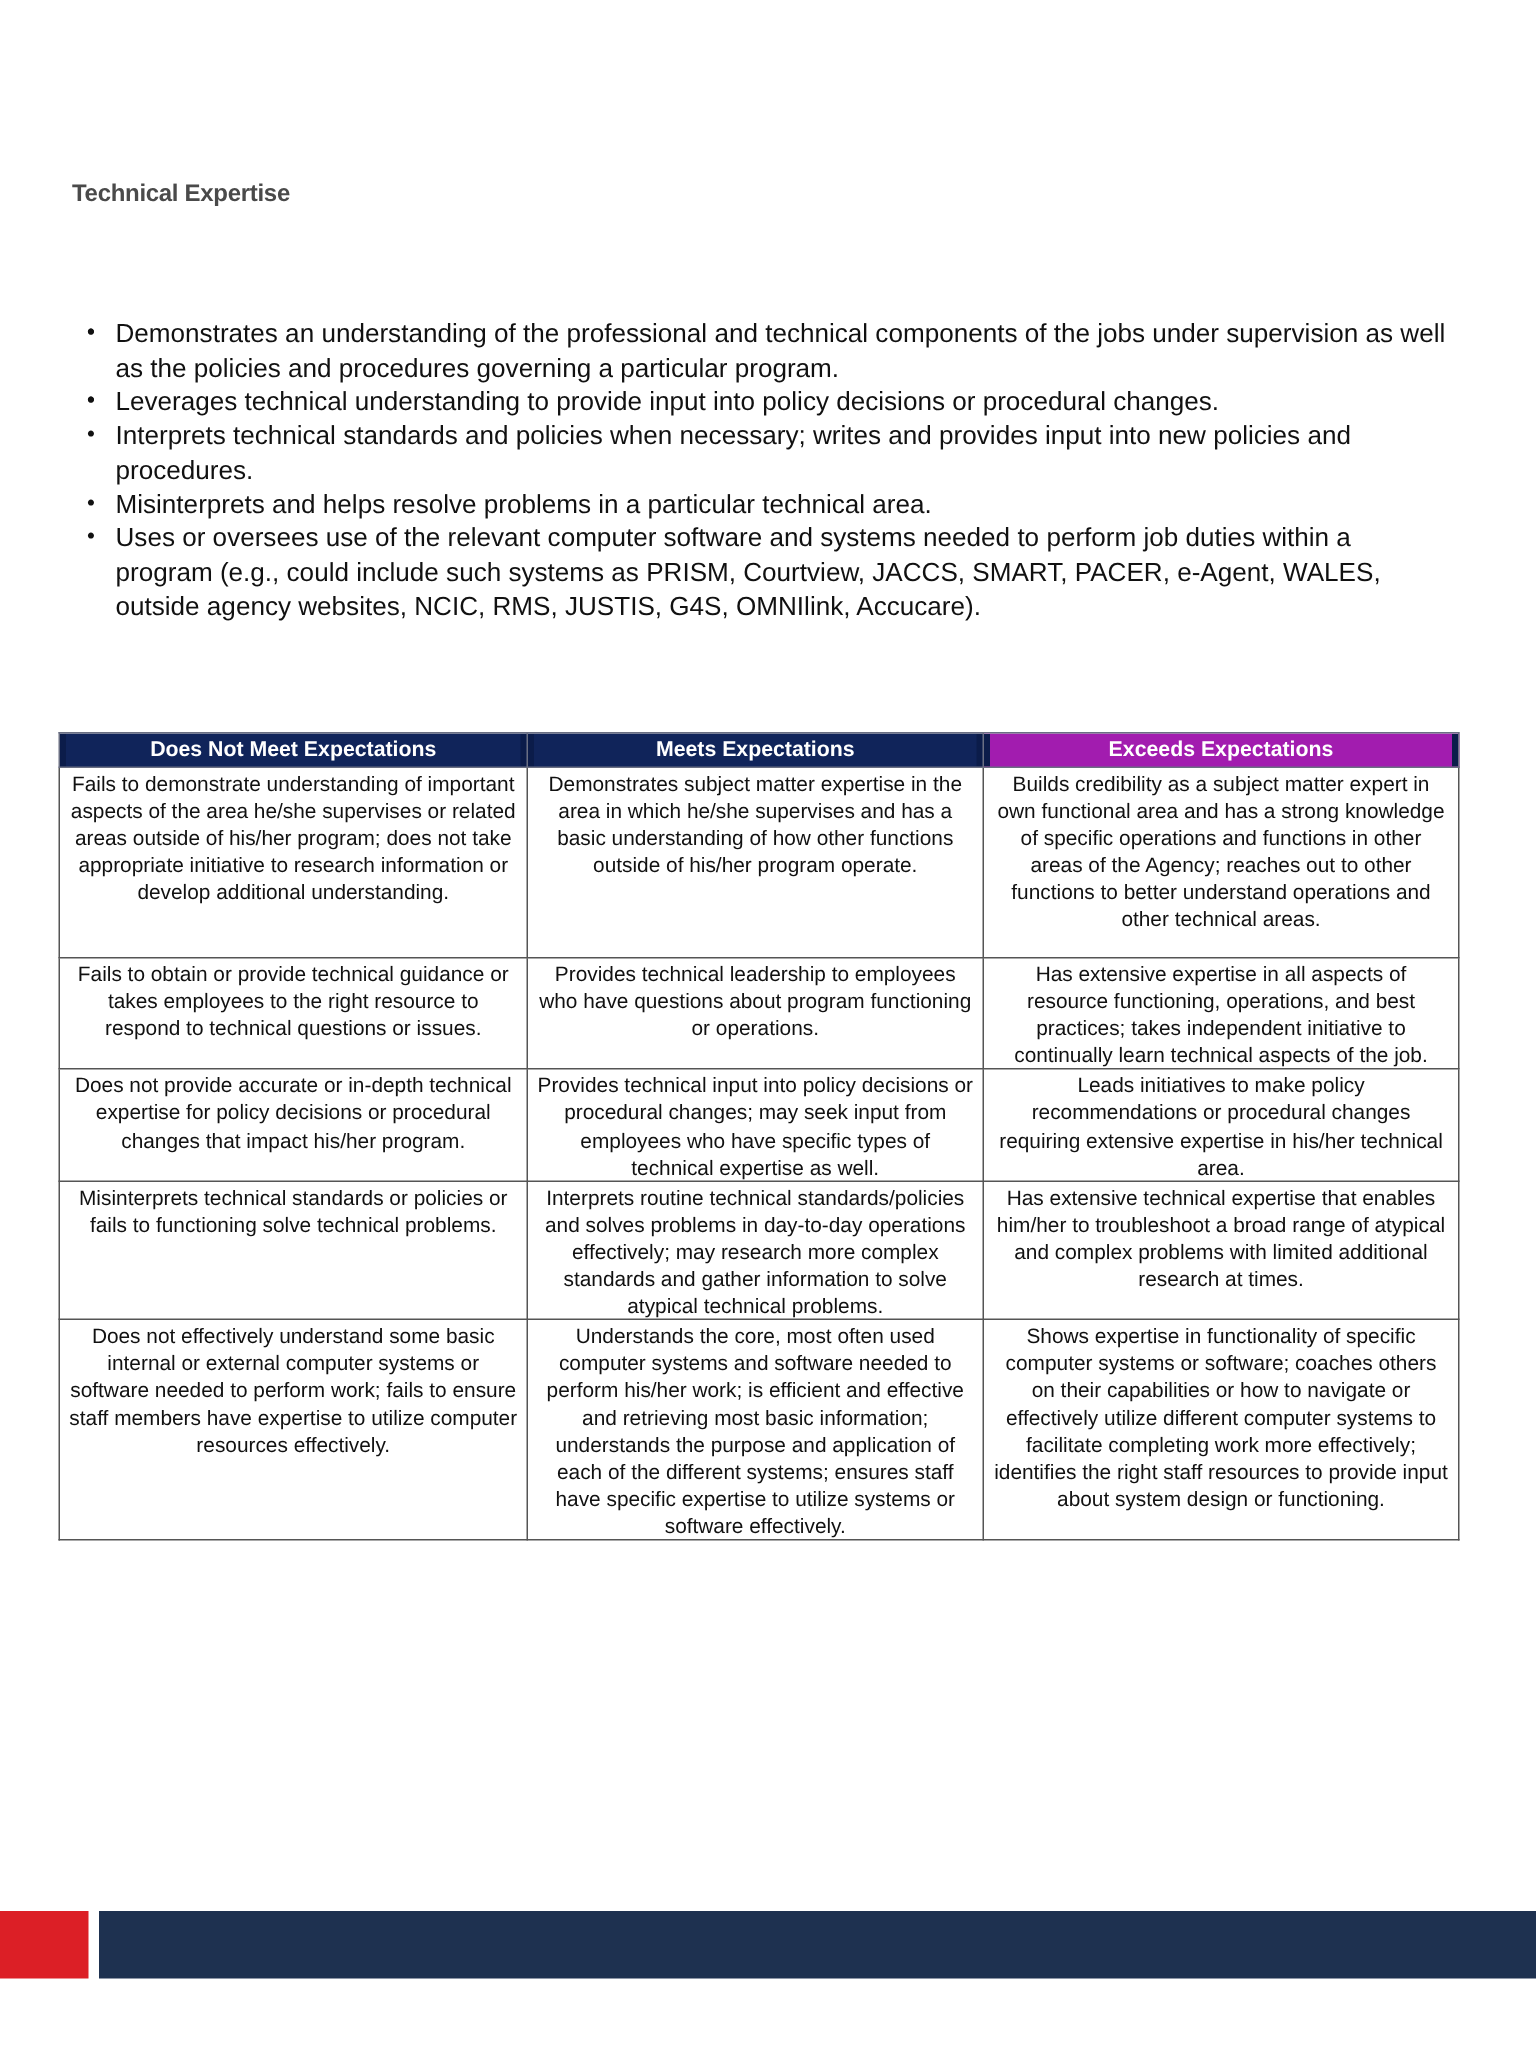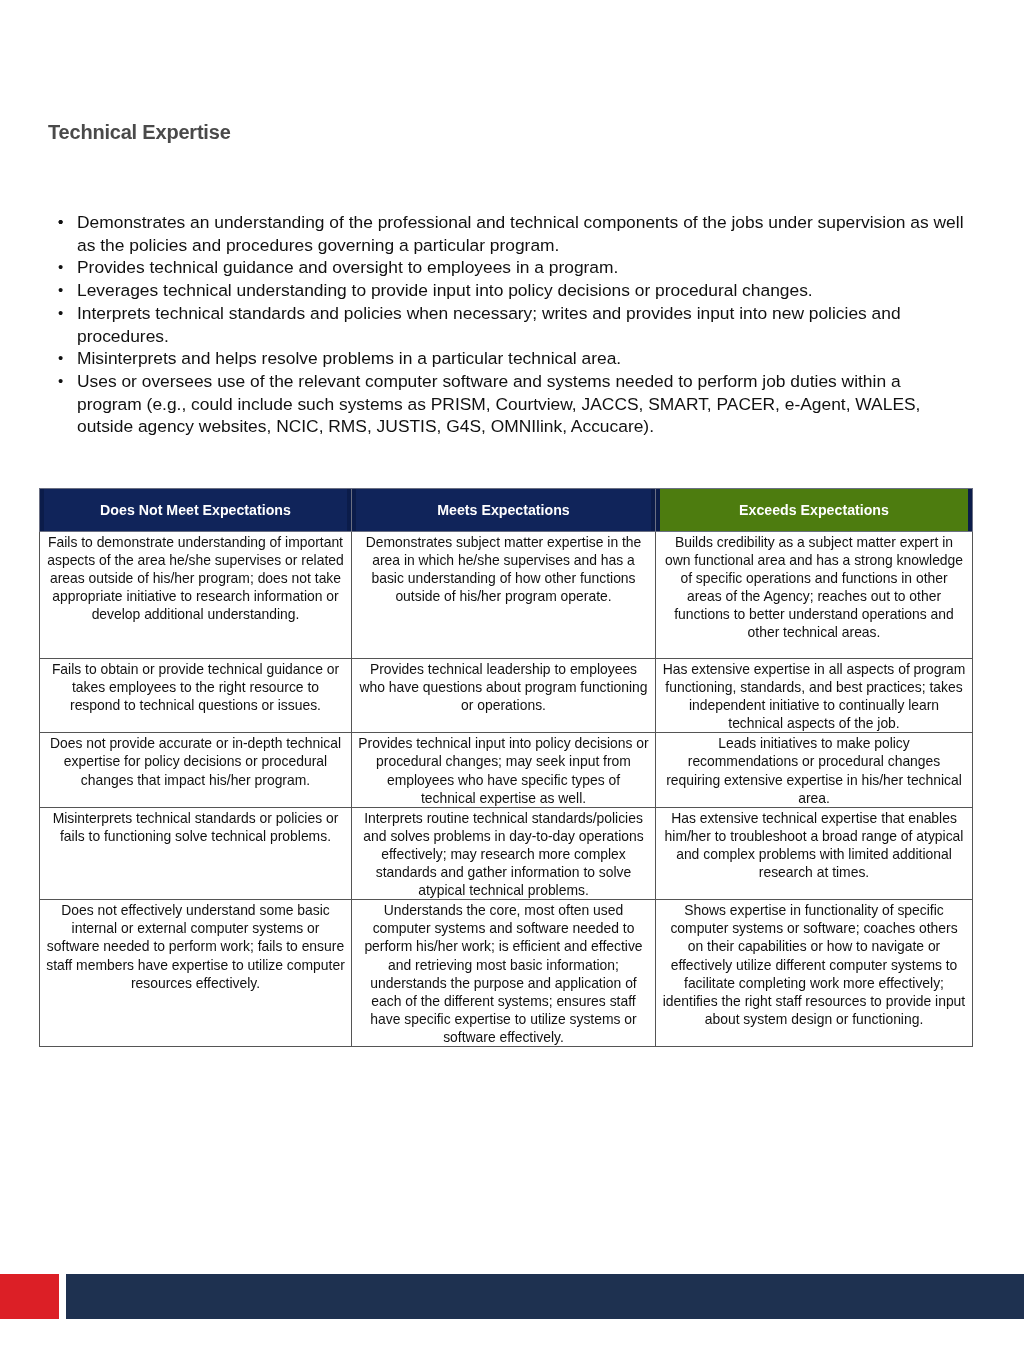--- a/index.html
+++ b/index.html
@@ -12,21 +12,21 @@
       height: 1365px;
       position: relative;
       overflow: hidden;
       font-family: "Liberation Sans", sans-serif;
       color: #000;
     }
     .page-title {
       position: absolute;
       left: 48px;
       top: 121px;
-      font-size: 20px;
+      font-size: 16px;
       font-weight: bold;
       color: #4a4a4a;
       margin: 0;
       letter-spacing: -0.2px;
     }
     .bullet-list {
       position: absolute;
       left: 56px;
       top: 211px;
       width: 910px;
@@ -61,21 +61,21 @@
     .rating-table col.c1 { width: 312px; }
     .rating-table col.c2 { width: 304px; }
     .rating-table col.c3 { width: 317px; }
     .rating-table th {
       background: #10245a;
       color: #ffffff;
       font-weight: bold;
       font-size: 14.2px;
       line-height: 18px;
       height: 18px;
-      padding: 12px;
+      padding: 2px;
       border: 1px solid #6a6f82;
       box-shadow: inset 4px 0 0 #0b1c4a, inset -4px 0 0 #0b1c4a;
     }
     .rating-table td {
       vertical-align: top;
       border: 1px solid #555;
       padding: 1px 6px 0 6px;
       text-align: center;
     }
     .rating-table tr.r1 td { height: 125px; }
@@ -101,50 +101,50 @@
     }
   </style>
 </head>
 <body>
 
 <h1 class="page-title">Technical Expertise</h1>
 
 <ul class="bullet-list">
   <li><span class="bullet">•</span></li>
   <li><span class="bullet">•</span><span>Demonstrates an understanding of the professional and technical components of the jobs under supervision as well as the policies and procedures governing a particular program.</span></li>
-  <li><span class="bullet">•</span><span>Provides technical guidance and oversight to employees in a program.</span></li>
+  <li><span class="bullet">•</span></li>
   <li><span class="bullet">•</span><span>Leverages technical understanding to provide input into policy decisions or procedural changes.</span></li>
   <li><span class="bullet">•</span><span>Interprets technical standards and policies when necessary; writes and provides input into new policies and procedures.</span></li>
   <li><span class="bullet">•</span><span>Misinterprets and helps resolve problems in a particular technical area.</span></li>
   <li><span class="bullet">•</span><span>Uses or oversees use of the relevant computer software and systems needed to perform job duties within a program (e.g., could include such systems as PRISM, Courtview, JACCS, SMART, PACER, e-Agent, WALES, outside agency websites, NCIC, RMS, JUSTIS, G4S, OMNIlink, Accucare).</span></li>
 </ul>
 
 <table class="rating-table">
   <colgroup>
     <col class="c1">
       <col class="c2">
       <col class="c3">
   </colgroup>
   <thead>
     <tr>
       <th style="background-color: rgb(16, 36, 90);">Does Not Meet Expectations</th>
       <th style="background-color: rgb(16, 36, 90);">Meets Expectations</th>
-      <th style="background-color: #4d7c0f;">Exceeds Expectations</th>
+      <th style="background-color: #a21caf;">Exceeds Expectations</th>
     </tr>
   </thead>
   <tbody>
     <tr class="r1">
       <td>Fails to demonstrate understanding of important aspects of the area he/she supervises or related areas outside of his/her program; does not take appropriate initiative to research information or develop additional understanding.</td>
       <td>Demonstrates subject matter expertise in the area in which he/she supervises and has a basic understanding of how other functions outside of his/her program operate.</td>
       <td>Builds credibility as a subject matter expert in own functional area and has a strong knowledge of specific operations and functions in other areas of the Agency; reaches out to other functions to better understand operations and other technical areas.</td>
     </tr>
     <tr class="r2">
       <td>Fails to obtain or provide technical guidance or takes employees to the right resource to respond to technical questions or issues.</td>
       <td>Provides technical leadership to employees who have questions about program functioning or operations.</td>
-      <td>Has extensive expertise in all aspects of program functioning, standards, and best practices; takes independent initiative to continually learn technical aspects of the job.</td>
+      <td>Has extensive expertise in all aspects of resource functioning, operations, and best practices; takes independent initiative to continually learn technical aspects of the job.</td>
     </tr>
     <tr class="r3">
       <td>Does not provide accurate or in-depth technical expertise for policy decisions or procedural changes that impact his/her program.</td>
       <td>Provides technical input into policy decisions or procedural changes; may seek input from employees who have specific types of technical expertise as well.</td>
       <td>Leads initiatives to make policy recommendations or procedural changes requiring extensive expertise in his/her technical area.</td>
     </tr>
     <tr class="r4">
       <td>Misinterprets technical standards or policies or fails to functioning solve technical problems.</td>
       <td>Interprets routine technical standards/policies and solves problems in day-to-day operations effectively; may research more complex standards and gather information to solve atypical technical problems.</td>
       <td>Has extensive technical expertise that enables him/her to troubleshoot a broad range of atypical and complex problems with limited additional research at times.</td>

